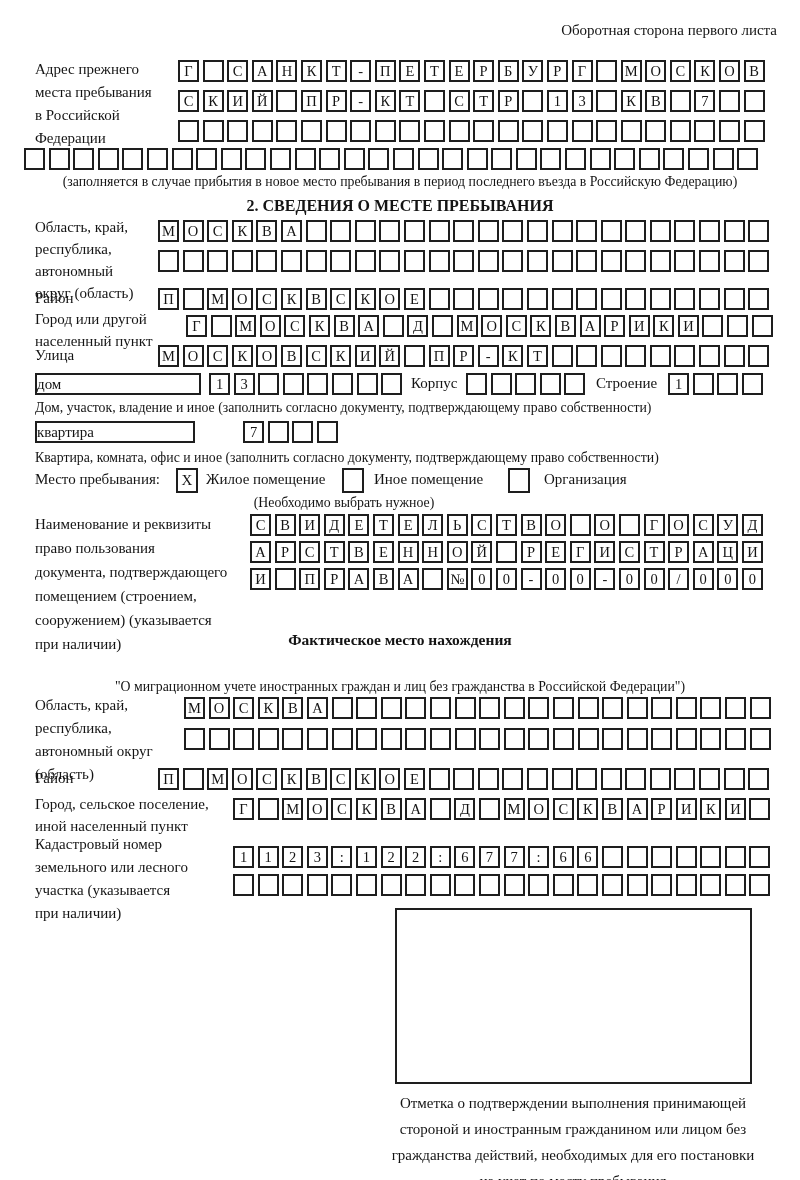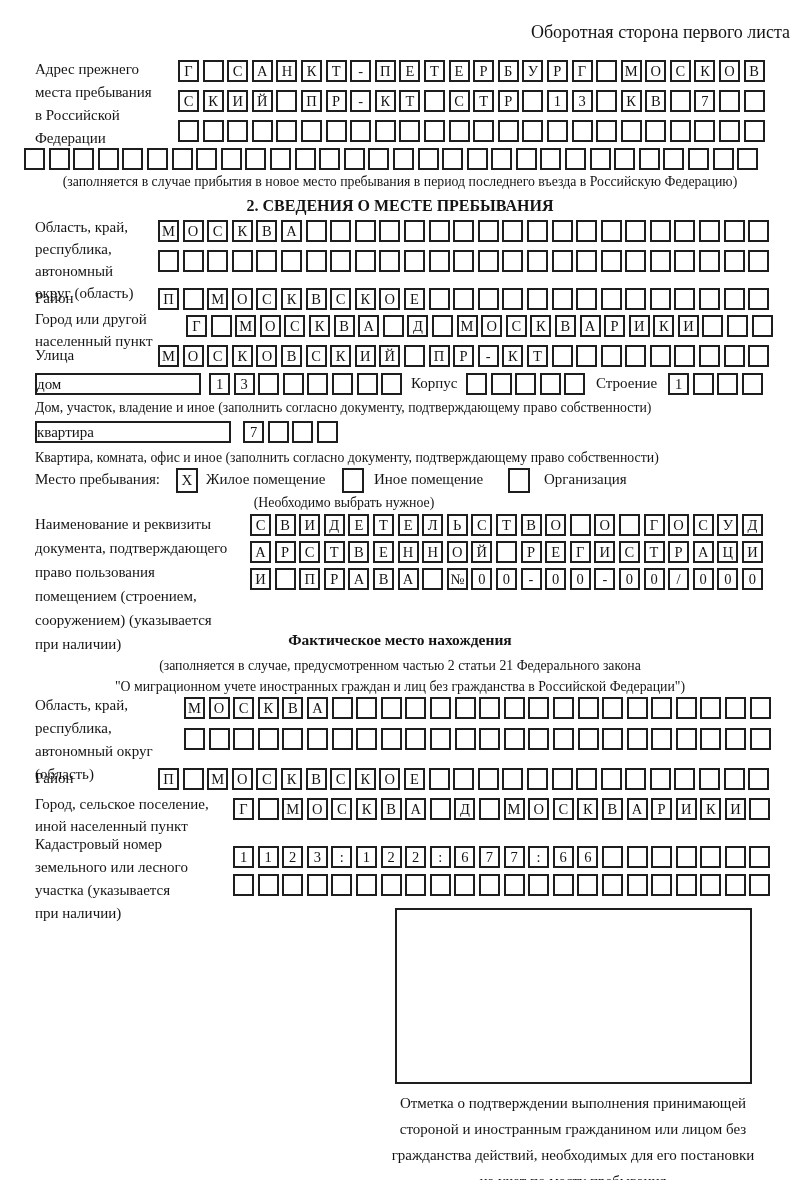--- a/index.html
+++ b/index.html
@@ -20,21 +20,21 @@
         text-align:center;font-size:15px;line-height:21px;background:#fff;}
   .inline-lbl{position:absolute;font-size:15px;white-space:nowrap;}
   .stampbox{position:absolute;box-sizing:border-box;border:2px solid #1e1e1e;background:#fff;}
   .caption{position:absolute;font-size:15px;line-height:26px;text-align:center;}
 </style>
 </head>
 <body>
 
 <div class="page">
 
-  <div class="abs" style="top:22px;left:444px;width:346px;text-align:right;font-size:18px;">Оборотная сторона первого листа</div>
+  <div class="abs" style="top:22px;left:431px;width:346px;text-align:right;font-size:15px;">Оборотная сторона первого листа</div>
 
   <div class="lbl" style="left:35px;top:58px;">
     <div>Адрес прежнего</div>
     <div>места пребывания</div>
     <div>в Российской</div>
     <div>Федерации</div>
   </div>
   <div class="grid" style="left:178px;top:60px;"><span class="cell">Г</span><span class="cell"></span><span class="cell">С</span><span class="cell">А</span><span class="cell">Н</span><span class="cell">К</span><span class="cell">Т</span><span class="cell">-</span><span class="cell">П</span><span class="cell">Е</span><span class="cell">Т</span><span class="cell">Е</span><span class="cell">Р</span><span class="cell">Б</span><span class="cell">У</span><span class="cell">Р</span><span class="cell">Г</span><span class="cell"></span><span class="cell">М</span><span class="cell">О</span><span class="cell">С</span><span class="cell">К</span><span class="cell">О</span><span class="cell">В</span></div>
   <div class="grid" style="left:178px;top:90px;"><span class="cell">С</span><span class="cell">К</span><span class="cell">И</span><span class="cell">Й</span><span class="cell"></span><span class="cell">П</span><span class="cell">Р</span><span class="cell">-</span><span class="cell">К</span><span class="cell">Т</span><span class="cell"></span><span class="cell">С</span><span class="cell">Т</span><span class="cell">Р</span><span class="cell"></span><span class="cell">1</span><span class="cell">3</span><span class="cell"></span><span class="cell">К</span><span class="cell">В</span><span class="cell"></span><span class="cell">7</span><span class="cell"></span><span class="cell"></span></div>
   <div class="grid" style="left:178px;top:120px;"><span class="cell"></span><span class="cell"></span><span class="cell"></span><span class="cell"></span><span class="cell"></span><span class="cell"></span><span class="cell"></span><span class="cell"></span><span class="cell"></span><span class="cell"></span><span class="cell"></span><span class="cell"></span><span class="cell"></span><span class="cell"></span><span class="cell"></span><span class="cell"></span><span class="cell"></span><span class="cell"></span><span class="cell"></span><span class="cell"></span><span class="cell"></span><span class="cell"></span><span class="cell"></span><span class="cell"></span></div>
@@ -65,47 +65,46 @@
   <div class="grid" style="left:158px;top:345px;"><span class="cell">М</span><span class="cell">О</span><span class="cell">С</span><span class="cell">К</span><span class="cell">О</span><span class="cell">В</span><span class="cell">С</span><span class="cell">К</span><span class="cell">И</span><span class="cell">Й</span><span class="cell"></span><span class="cell">П</span><span class="cell">Р</span><span class="cell">-</span><span class="cell">К</span><span class="cell">Т</span><span class="cell"></span><span class="cell"></span><span class="cell"></span><span class="cell"></span><span class="cell"></span><span class="cell"></span><span class="cell"></span><span class="cell"></span><span class="cell"></span></div>
 
   <div class="wbox" style="left:35px;top:373px;width:166px;">дом</div>
   <div class="grid" style="left:209px;top:373px;"><span class="cell">1</span><span class="cell">3</span><span class="cell"></span><span class="cell"></span><span class="cell"></span><span class="cell"></span><span class="cell"></span><span class="cell"></span></div>
   <div class="inline-lbl" style="left:411px;top:375px;">Корпус</div>
   <div class="grid" style="left:466px;top:373px;"><span class="cell"></span><span class="cell"></span><span class="cell"></span><span class="cell"></span><span class="cell"></span></div>
   <div class="inline-lbl" style="left:596px;top:375px;">Строение</div>
   <div class="grid" style="left:668px;top:373px;"><span class="cell">1</span><span class="cell"></span><span class="cell"></span><span class="cell"></span></div>
   <div class="note" style="left:35px;top:400px;">Дом, участок, владение и иное (заполнить согласно документу, подтверждающему право собственности)</div>
 
-  <div class="wbox" style="left:35px;top:421px;width:196px;">квартира</div>
+  <div class="wbox" style="left:35px;top:421px;width:160px;">квартира</div>
   <div class="grid" style="left:243px;top:421px;"><span class="cell">7</span><span class="cell"></span><span class="cell"></span><span class="cell"></span></div>
   <div class="note" style="left:35px;top:450px;">Квартира, комната, офис и иное (заполнить согласно документу, подтверждающему право собственности)</div>
 
   <div class="inline-lbl" style="left:35px;top:471px;">Место пребывания:</div>
   <div class="checkbox" style="left:176px;top:468px;">X</div>
   <div class="inline-lbl" style="left:206px;top:471px;">Жилое помещение</div>
   <div class="checkbox" style="left:342px;top:468px;"></div>
   <div class="inline-lbl" style="left:374px;top:471px;">Иное помещение</div>
   <div class="checkbox" style="left:508px;top:468px;"></div>
   <div class="inline-lbl" style="left:544px;top:471px;">Организация</div>
   <div class="note center" style="left:194px;top:495px;width:300px;">(Необходимо выбрать нужное)</div>
 
   <div class="lbl" style="left:35px;top:512px;line-height:24px;">
     <div>Наименование и реквизиты</div>
+    <div>право пользования</div>
     <div>документа, подтверждающего</div>
-    <div>право пользования</div>
     <div>помещением (строением,</div>
     <div>сооружением) (указывается</div>
     <div>при наличии)</div>
   </div>
   <div class="grid" style="left:250px;top:514px;"><span class="cell">С</span><span class="cell">В</span><span class="cell">И</span><span class="cell">Д</span><span class="cell">Е</span><span class="cell">Т</span><span class="cell">Е</span><span class="cell">Л</span><span class="cell">Ь</span><span class="cell">С</span><span class="cell">Т</span><span class="cell">В</span><span class="cell">О</span><span class="cell"></span><span class="cell">О</span><span class="cell"></span><span class="cell">Г</span><span class="cell">О</span><span class="cell">С</span><span class="cell">У</span><span class="cell">Д</span></div>
   <div class="grid" style="left:250px;top:541px;"><span class="cell">А</span><span class="cell">Р</span><span class="cell">С</span><span class="cell">Т</span><span class="cell">В</span><span class="cell">Е</span><span class="cell">Н</span><span class="cell">Н</span><span class="cell">О</span><span class="cell">Й</span><span class="cell"></span><span class="cell">Р</span><span class="cell">Е</span><span class="cell">Г</span><span class="cell">И</span><span class="cell">С</span><span class="cell">Т</span><span class="cell">Р</span><span class="cell">А</span><span class="cell">Ц</span><span class="cell">И</span></div>
   <div class="grid" style="left:250px;top:568px;"><span class="cell">И</span><span class="cell"></span><span class="cell">П</span><span class="cell">Р</span><span class="cell">А</span><span class="cell">В</span><span class="cell">А</span><span class="cell"></span><span class="cell">№</span><span class="cell">0</span><span class="cell">0</span><span class="cell">-</span><span class="cell">0</span><span class="cell">0</span><span class="cell">-</span><span class="cell">0</span><span class="cell">0</span><span class="cell">/</span><span class="cell">0</span><span class="cell">0</span><span class="cell">0</span></div>
 
   <div class="title center" style="left:0;top:631px;width:800px;font-size:15.5px;">Фактическое место нахождения</div>
-  <div class="note center" style="left:0;top:658px;width:800px;">(заполняется в случае, предусмотренном частью 2 статьи 21 Федерального закона</div>
   <div class="note center" style="left:0;top:679px;width:800px;">"О миграционном учете иностранных граждан и лиц без гражданства в Российской Федерации")</div>
 
   <div class="lbl" style="left:35px;top:694px;">
     <div>Область, край,</div>
     <div>республика,</div>
     <div>автономный округ</div>
     <div>(область)</div>
   </div>
   <div class="grid" style="left:184px;top:697px;"><span class="cell">М</span><span class="cell">О</span><span class="cell">С</span><span class="cell">К</span><span class="cell">В</span><span class="cell">А</span><span class="cell"></span><span class="cell"></span><span class="cell"></span><span class="cell"></span><span class="cell"></span><span class="cell"></span><span class="cell"></span><span class="cell"></span><span class="cell"></span><span class="cell"></span><span class="cell"></span><span class="cell"></span><span class="cell"></span><span class="cell"></span><span class="cell"></span><span class="cell"></span><span class="cell"></span><span class="cell"></span></div>
   <div class="grid" style="left:184px;top:728px;"><span class="cell"></span><span class="cell"></span><span class="cell"></span><span class="cell"></span><span class="cell"></span><span class="cell"></span><span class="cell"></span><span class="cell"></span><span class="cell"></span><span class="cell"></span><span class="cell"></span><span class="cell"></span><span class="cell"></span><span class="cell"></span><span class="cell"></span><span class="cell"></span><span class="cell"></span><span class="cell"></span><span class="cell"></span><span class="cell"></span><span class="cell"></span><span class="cell"></span><span class="cell"></span><span class="cell"></span></div>

